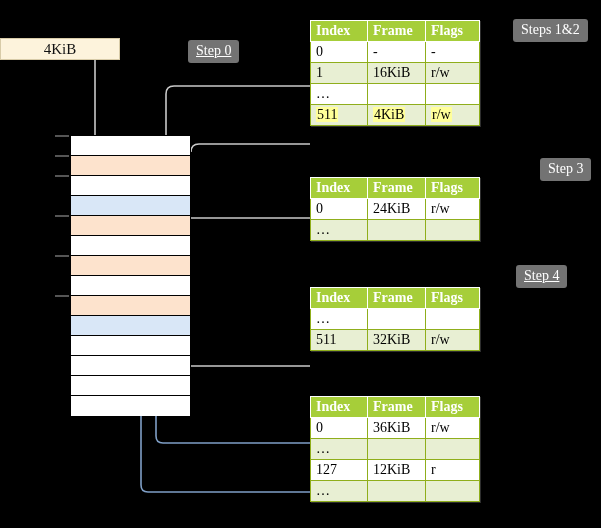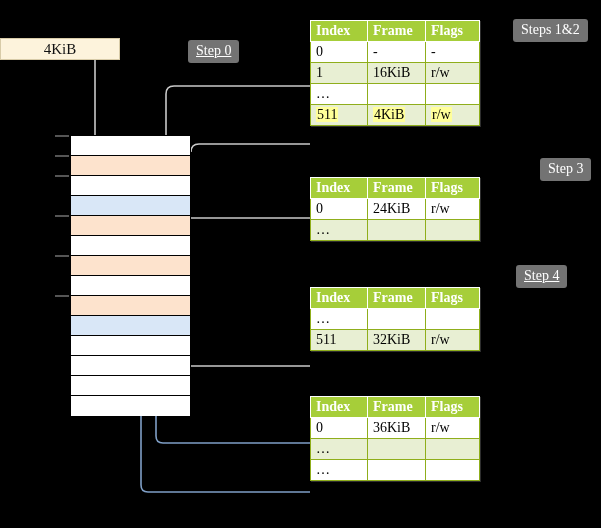--- a/index.html
+++ b/index.html
@@ -246,20 +246,25 @@
             <td class="c-index">0</td>
             <td class="c-frame">36KiB</td>
             <td class="c-flags">r/w</td>
           </tr>
           <tr>
             <td class="c-index">…</td>
             <td class="c-frame"></td>
             <td class="c-flags"></td>
           </tr>
           <tr>
+            <td class="c-index">127</td>
+            <td class="c-frame">12KiB</td>
+            <td class="c-flags">r</td>
+          </tr>
+          <tr>
             <td class="c-index">…</td>
             <td class="c-frame"></td>
             <td class="c-flags"></td>
           </tr>
         </tbody>
       </table>
     </div>
 
 </div>
 

